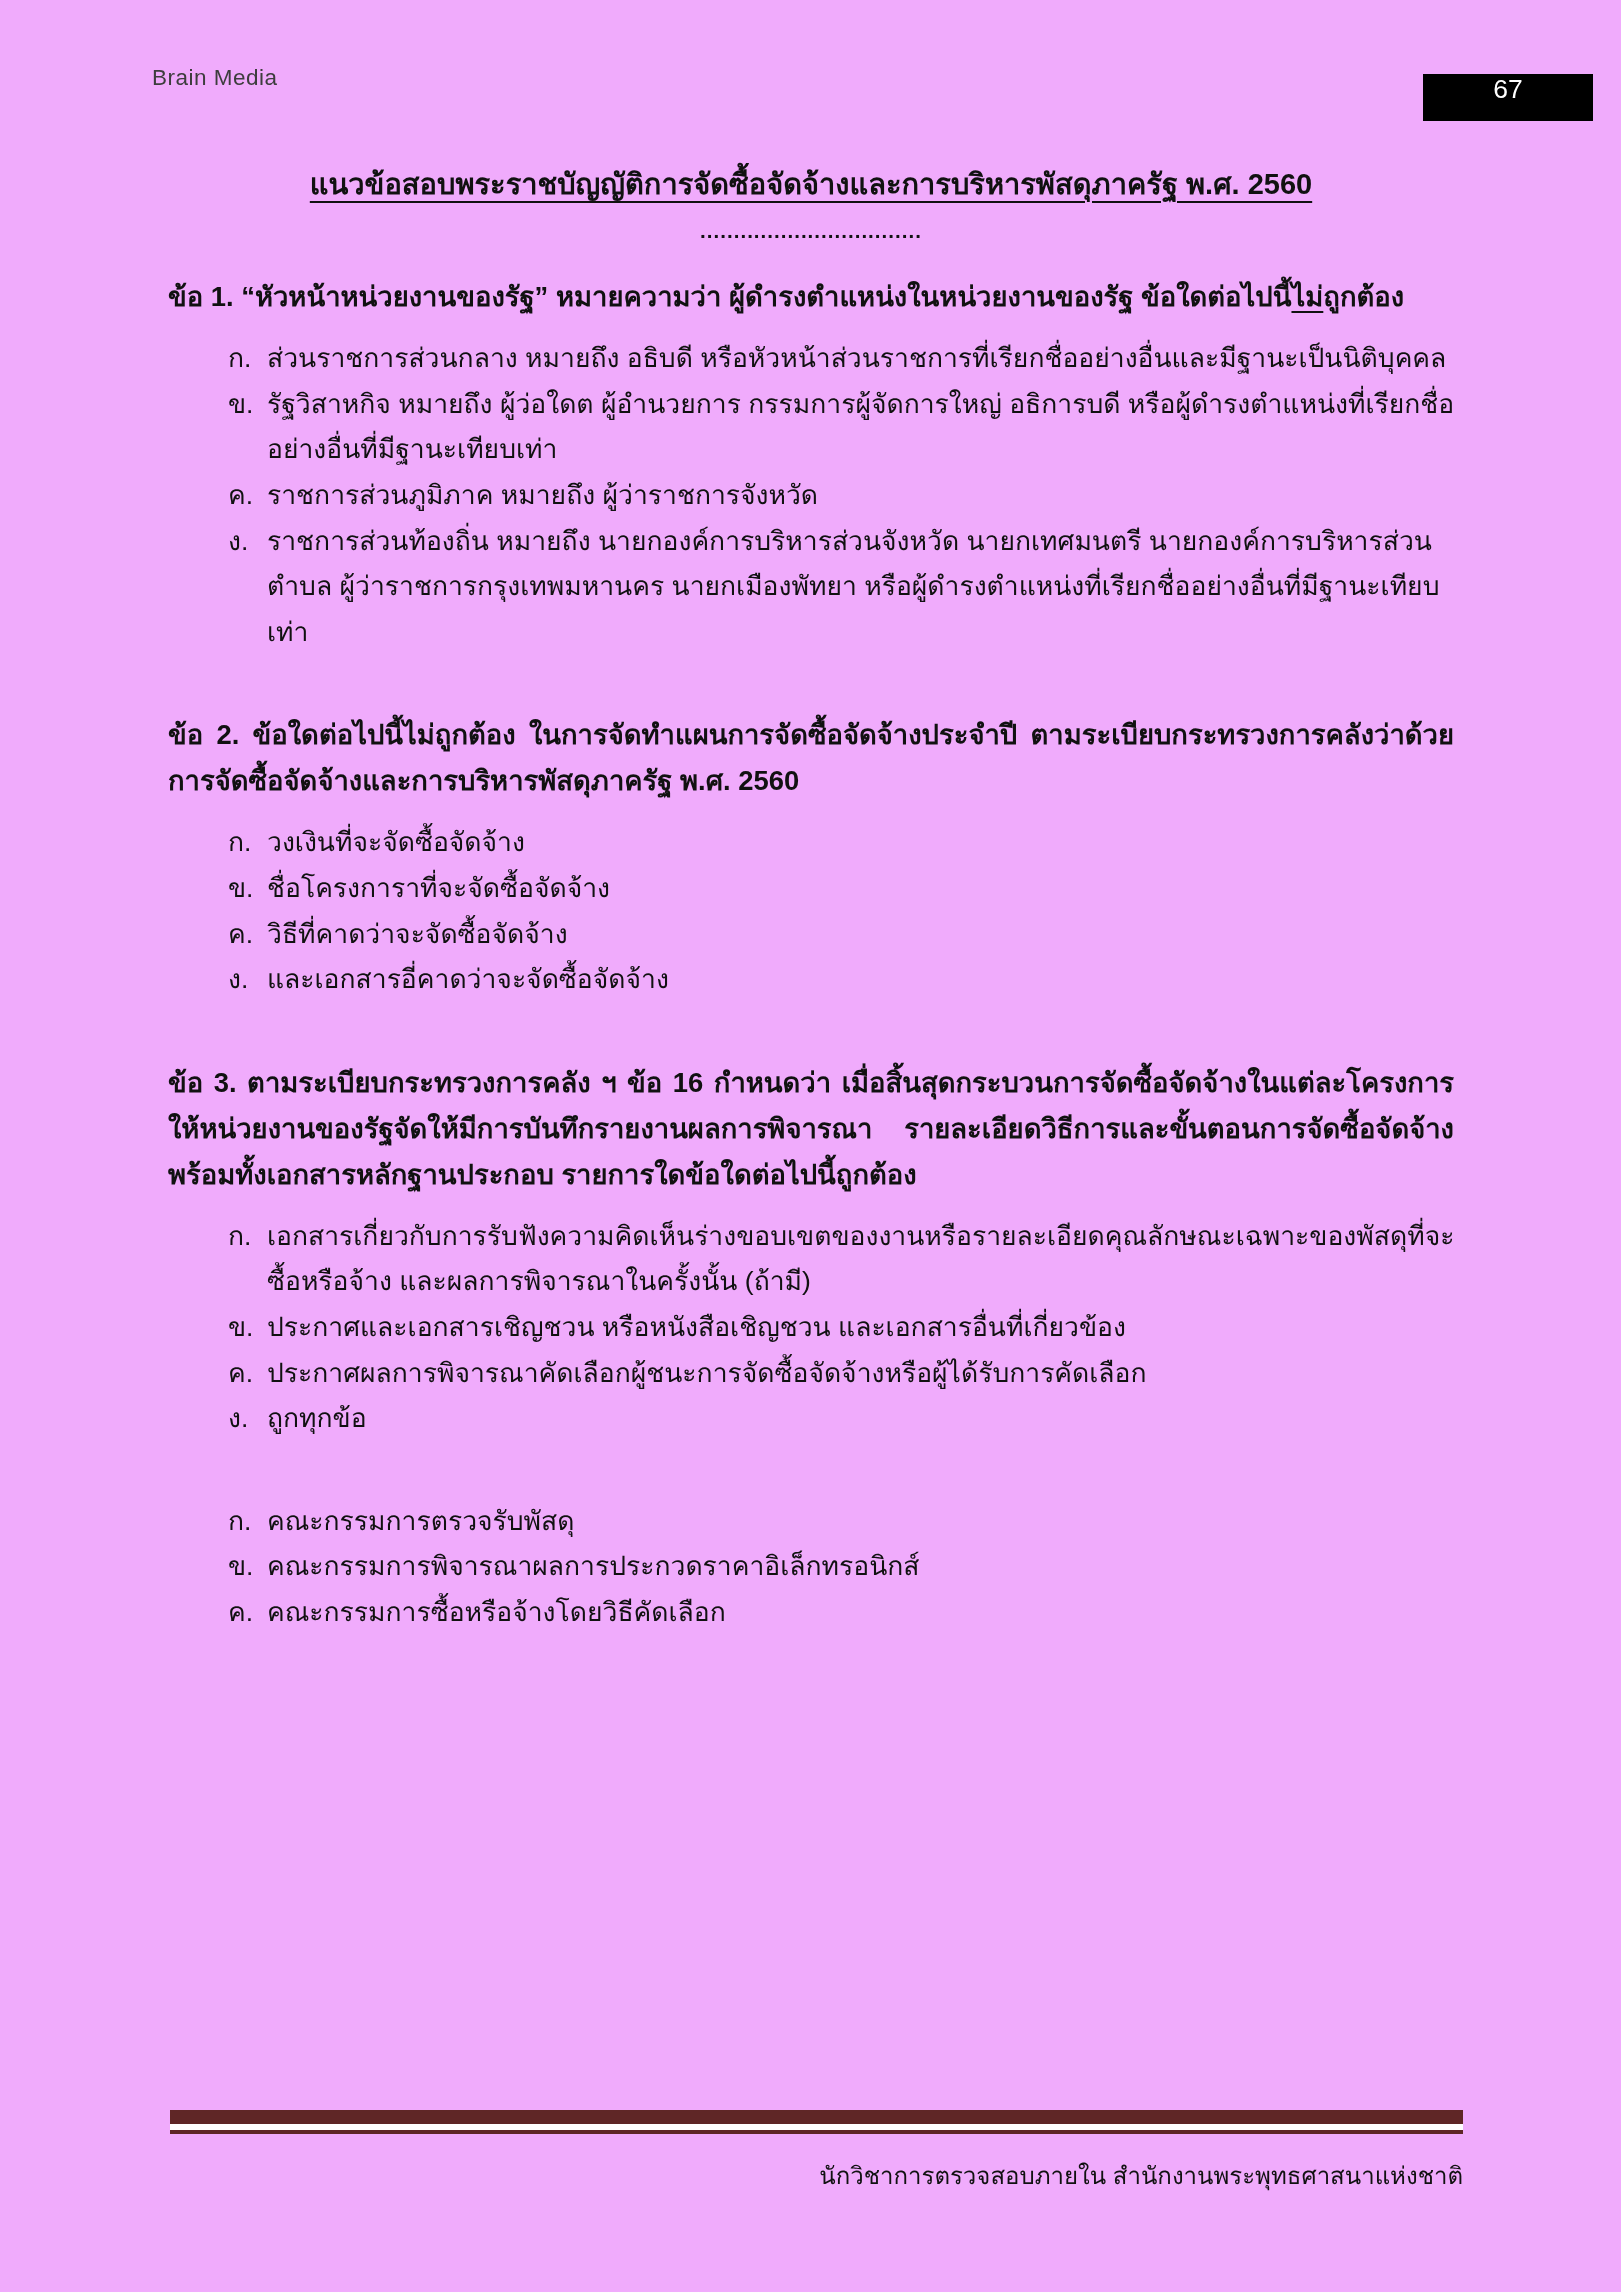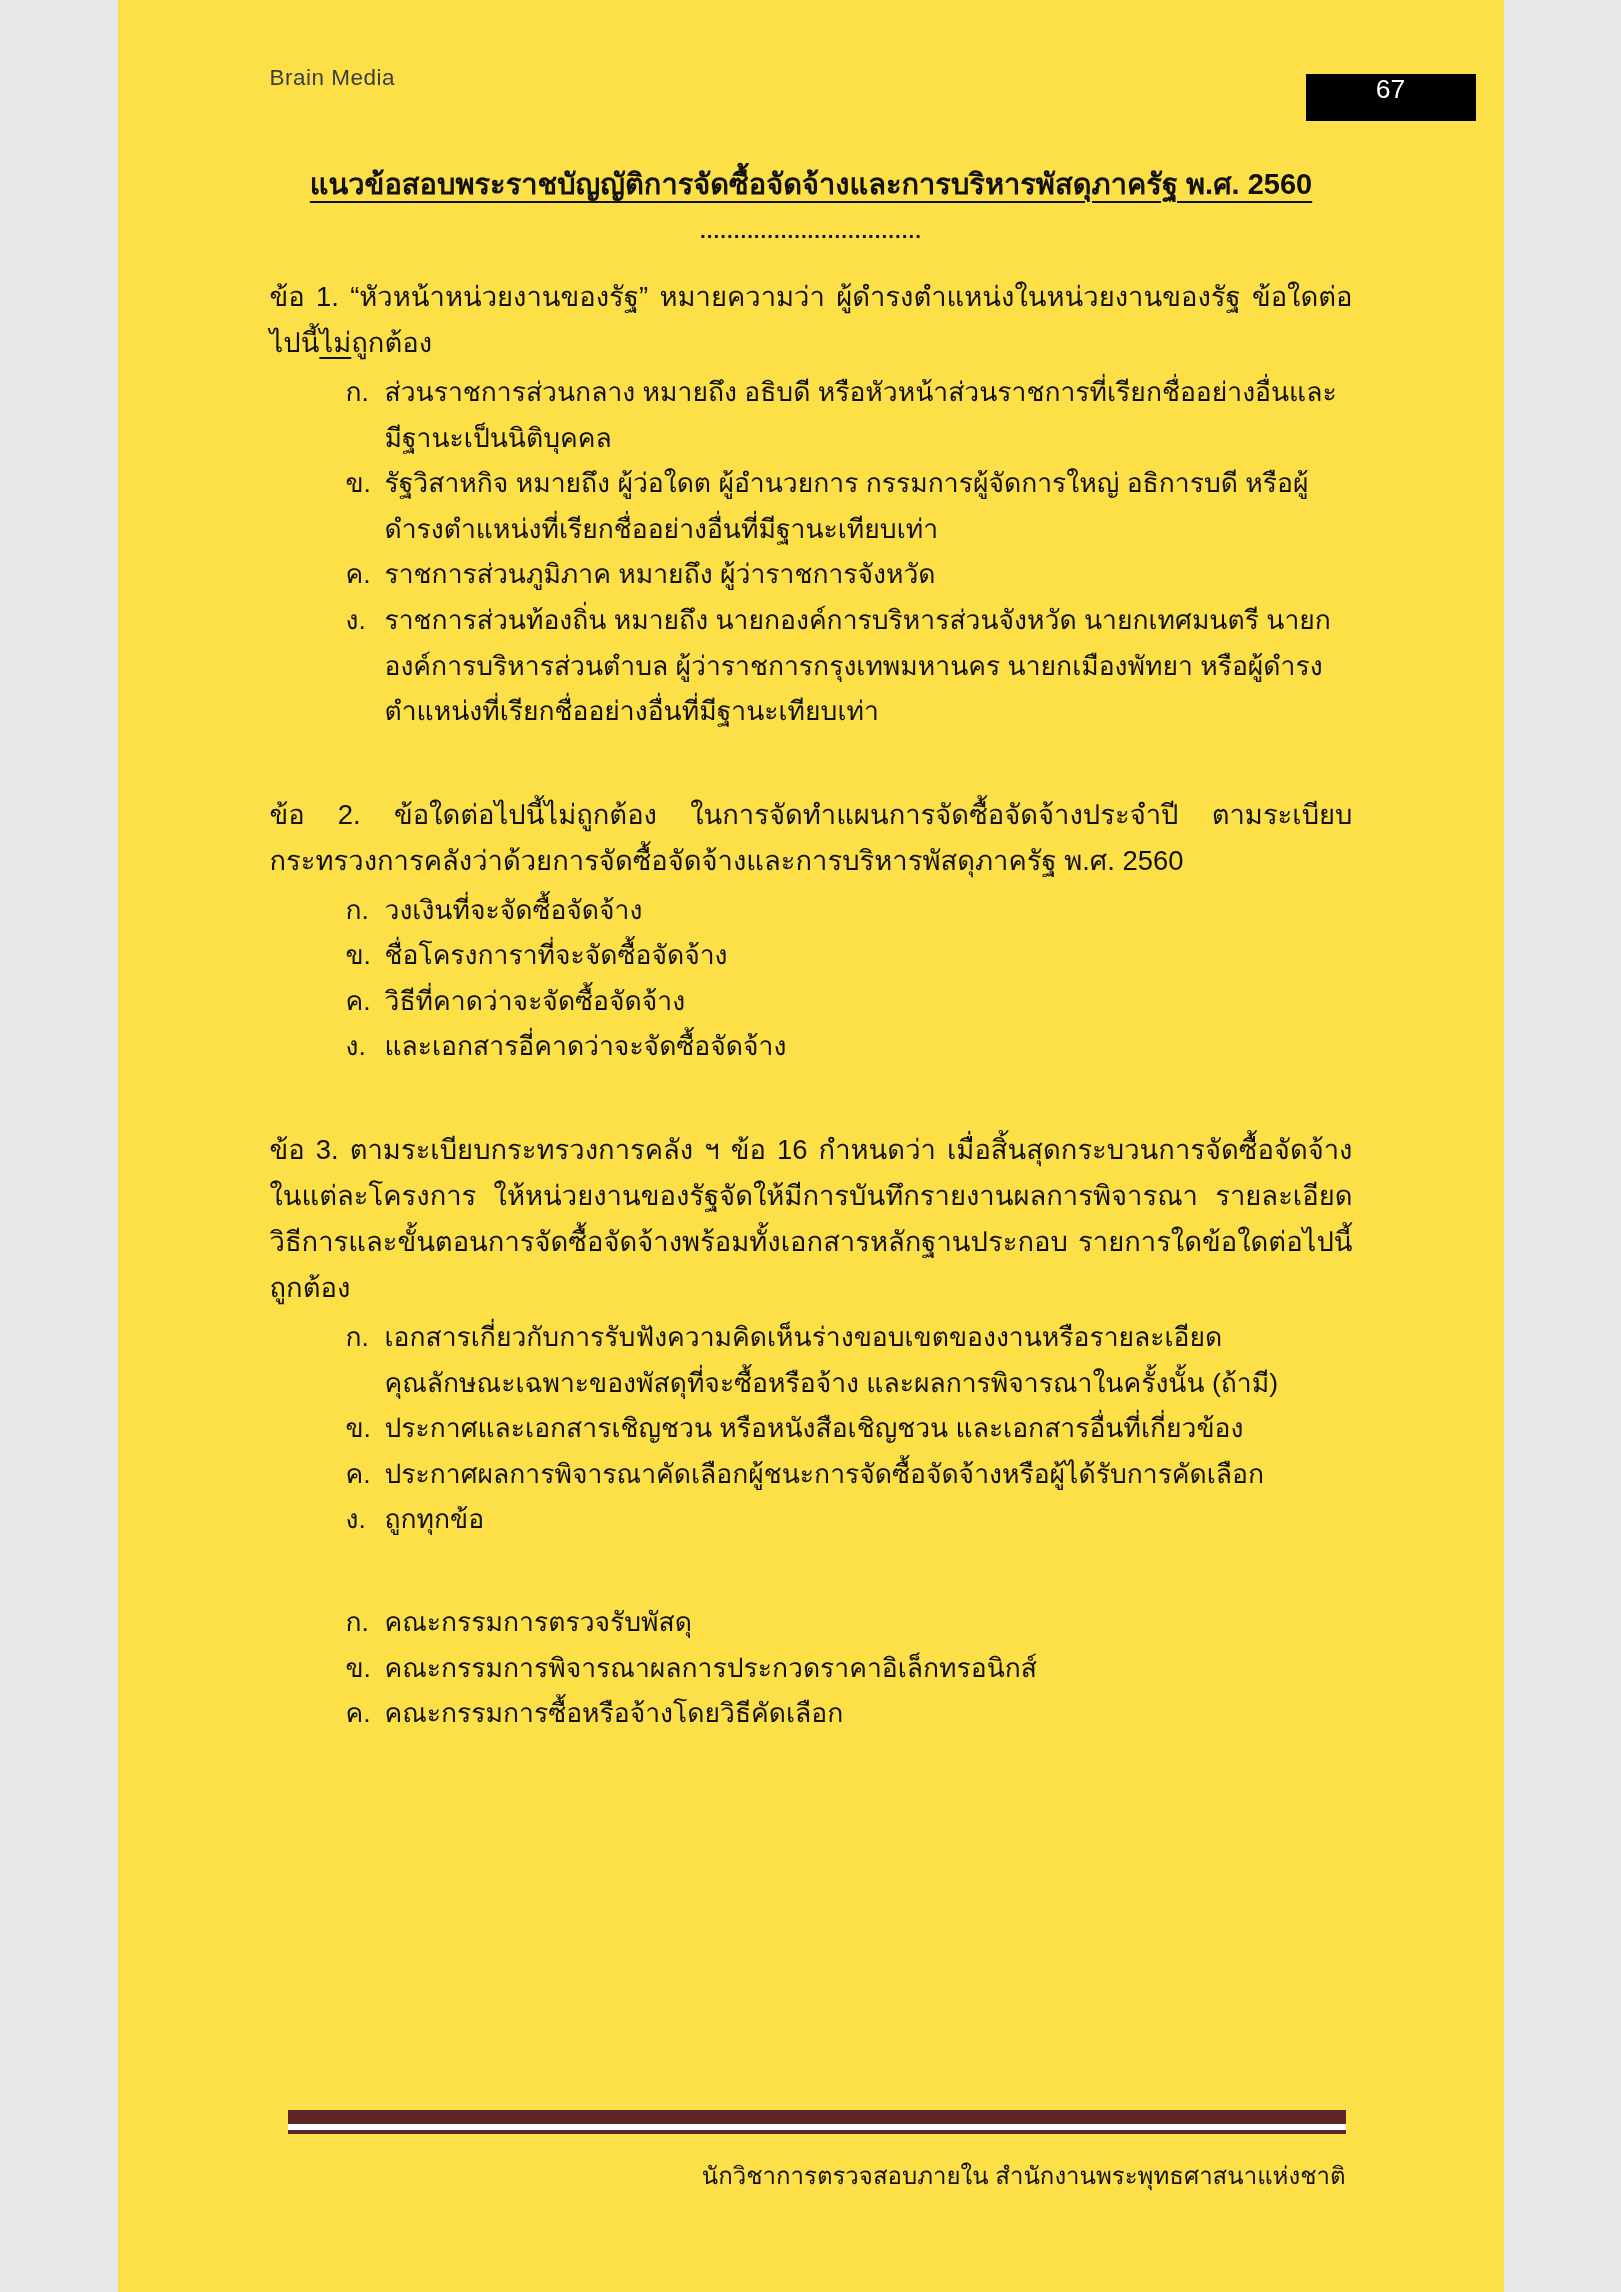--- a/index.html
+++ b/index.html
@@ -1,21 +1,21 @@
 <!DOCTYPE html>
 <html lang="th"><head>
 <meta charset="utf-8">
 <style>
   html, body { margin: 0; padding: 0; background: #e8e8e8; }
   .page {
     position: relative;
-    width: 1386px;
+    width: 1621px;
     height: 2293px;
     margin: 0 auto;
-    background: #fde047;
+    background: #f0abfc;
     font-family: "Liberation Sans", "DejaVu Sans", sans-serif;
     color: #111111;
     overflow: hidden;
   }
   
   .brand {
     position: absolute;
     left: 152px;
     top: 65px;
     font-size: 22.5px;
@@ -56,23 +56,23 @@
     font-weight: bold;
     letter-spacing: 1px;
     margin-top: 13.7px;
     line-height: 1;
   }
   
   .questions { margin-top: 33px; }
   .question { margin-top: 0; }
   .question + .question { margin-top: 57px; }
   .stem {
-    margin: 0;
+    margin: 16px;
     font-size: 27.4px;
-    font-weight: normal;
+    font-weight: bold;
     line-height: 1.68;
     text-align: justify;
   }
   .stem u { text-underline-offset: 4.9px; }
   .choices { margin: 3.9px 0 0 76px; }
   .choice {
     display: flex;
     align-items: flex-start;
     font-size: 26.5px;
     line-height: 1.72;

